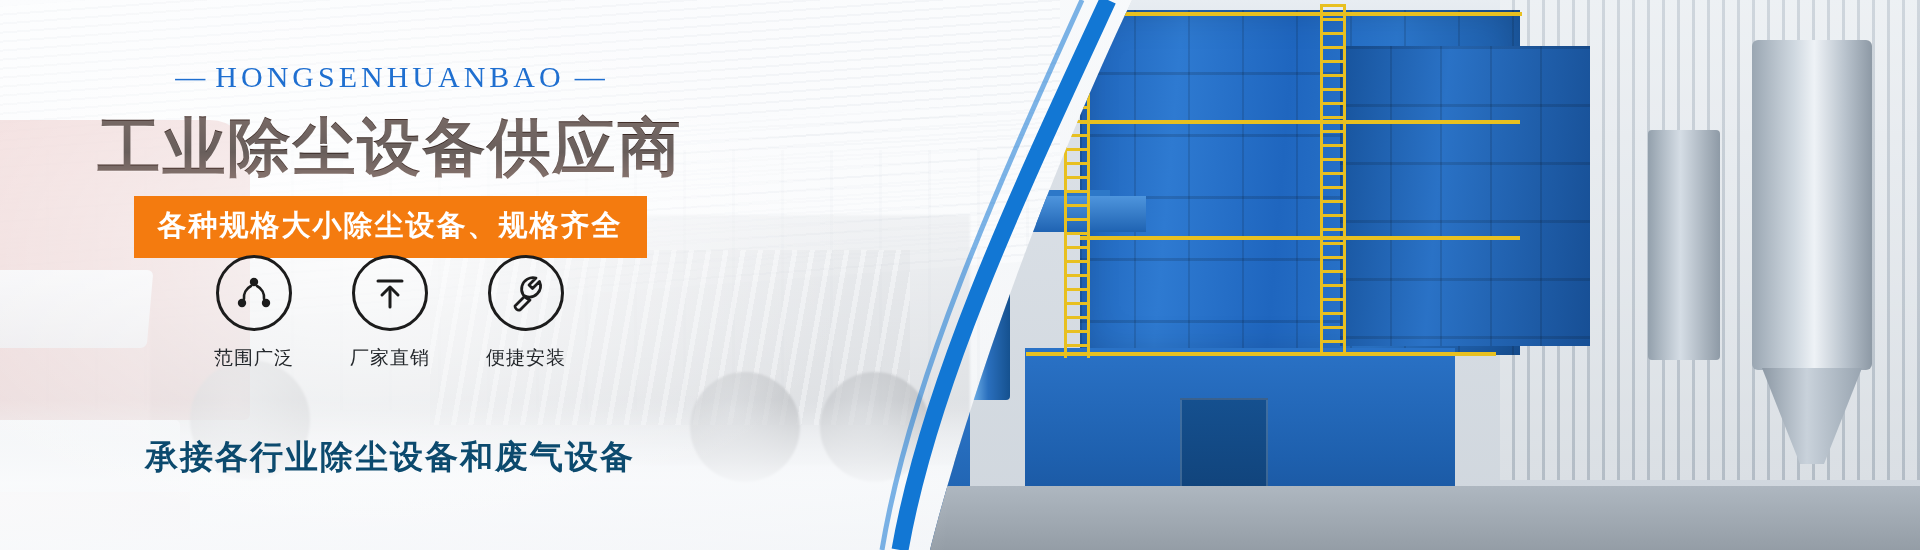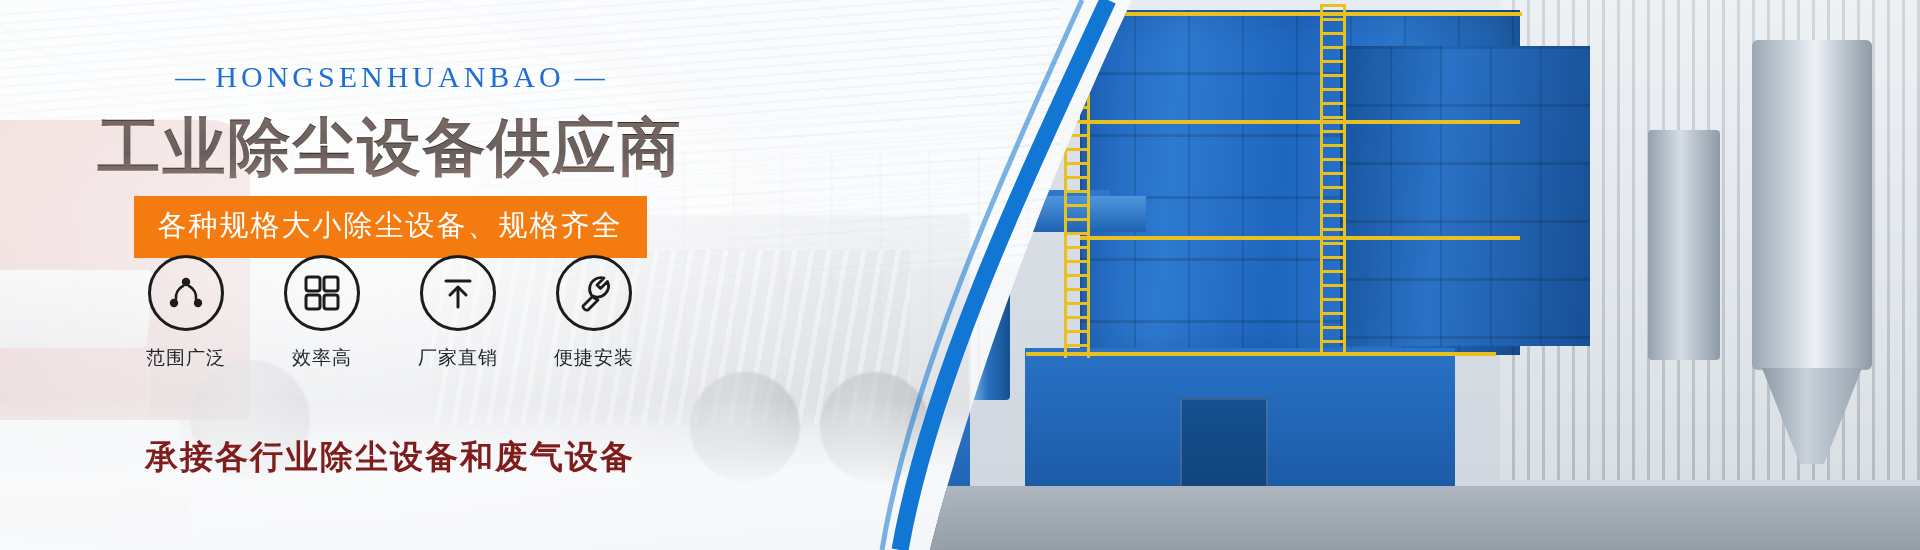--- a/index.html
+++ b/index.html
@@ -294,21 +294,21 @@
     white-space:nowrap;
   }
 
   .orange-wrap {
     position:absolute; left:0; top:196px; width:780px; text-align:center;
   }
   .orange-bar {
     display:inline-block;
     background:#f47b0f;
     color:#ffffff;
-    font-size:29px; font-weight:normal; letter-spacing:2px;
+    font-size:29px; font-weight:bold; letter-spacing:2px;
     padding:10px 24px 12px 24px;
     white-space:nowrap;
     text-align:center;
   }
 
   .features {
     position:absolute; left:0; top:255px; width:780px;
     display:flex; justify-content:center; gap:28px;
   }
   .feature { width:108px; text-align:center; }
@@ -320,21 +320,21 @@
   .f-label {
     margin-top:14px;
     font-size:19px; color:#23272b; letter-spacing:1px;
     white-space:nowrap;
   }
 
   .tagline {
     position:absolute; left:0; top:435px; width:780px;
     text-align:center;
     font-size:33px; font-weight:bold; letter-spacing:2px;
-    color:#7f1d1d;
+    color:#0c4a6e;
     white-space:nowrap;
   }
 </style>
 </head>
 <body>
 
 <div class="banner">
 
   <div class="bg-left">
     <div class="roof"></div>
@@ -412,31 +412,20 @@
             <path d="M12 28 A13 13 0 0 1 19 15" fill="none" stroke="#1c1c1c" stroke-width="2.6" stroke-linecap="round"></path>
             <path d="M25 15 A13 13 0 0 1 32 28" fill="none" stroke="#1c1c1c" stroke-width="2.6" stroke-linecap="round"></path>
             <circle cx="22" cy="11" r="4.2" fill="#1c1c1c"></circle>
             <circle cx="10" cy="32" r="4.2" fill="#1c1c1c"></circle>
             <circle cx="34" cy="32" r="4.2" fill="#1c1c1c"></circle>
           </svg>
         </div>
         <div class="f-label">范围广泛</div>
       </div>
 
-      <div class="feature">
-        <div class="f-circle">
-          <svg width="40" height="40" viewBox="0 0 40 40">
-            <rect x="4" y="4" width="14" height="14" rx="2.5" fill="none" stroke="#1c1c1c" stroke-width="3"></rect>
-            <rect x="22" y="4" width="14" height="14" rx="2.5" fill="none" stroke="#1c1c1c" stroke-width="3"></rect>
-            <rect x="4" y="22" width="14" height="14" rx="2.5" fill="none" stroke="#1c1c1c" stroke-width="3"></rect>
-            <rect x="22" y="22" width="14" height="14" rx="2.5" fill="none" stroke="#1c1c1c" stroke-width="3"></rect>
-          </svg>
-        </div>
-        <div class="f-label">效率高</div>
-      </div>
 
       <div class="feature">
         <div class="f-circle">
           <svg width="40" height="40" viewBox="0 0 40 40">
             <line x1="8" y1="8" x2="32" y2="8" stroke="#1c1c1c" stroke-width="3" stroke-linecap="round"></line>
             <line x1="20" y1="34" x2="20" y2="15" stroke="#1c1c1c" stroke-width="3" stroke-linecap="round"></line>
             <polyline points="12,22 20,14 28,22" fill="none" stroke="#1c1c1c" stroke-width="3" stroke-linecap="round" stroke-linejoin="round"></polyline>
           </svg>
         </div>
         <div class="f-label">厂家直销</div>

